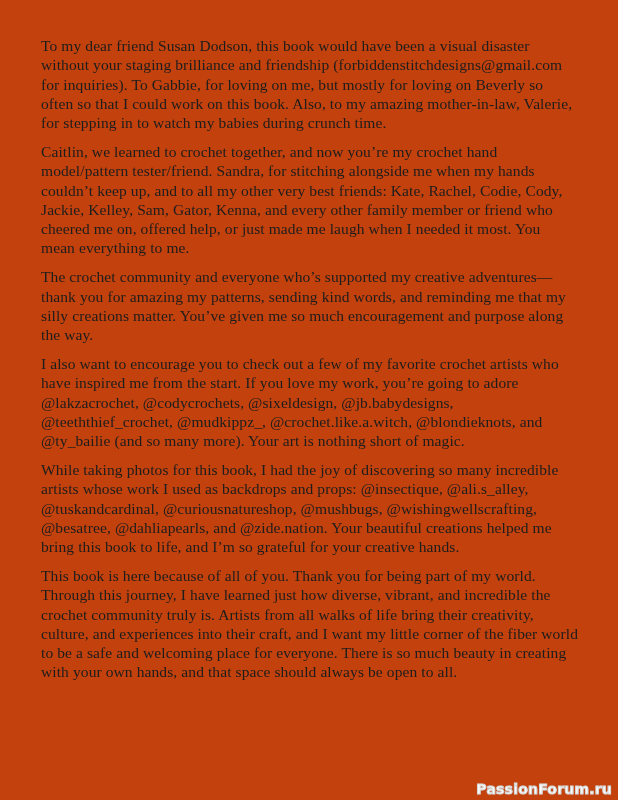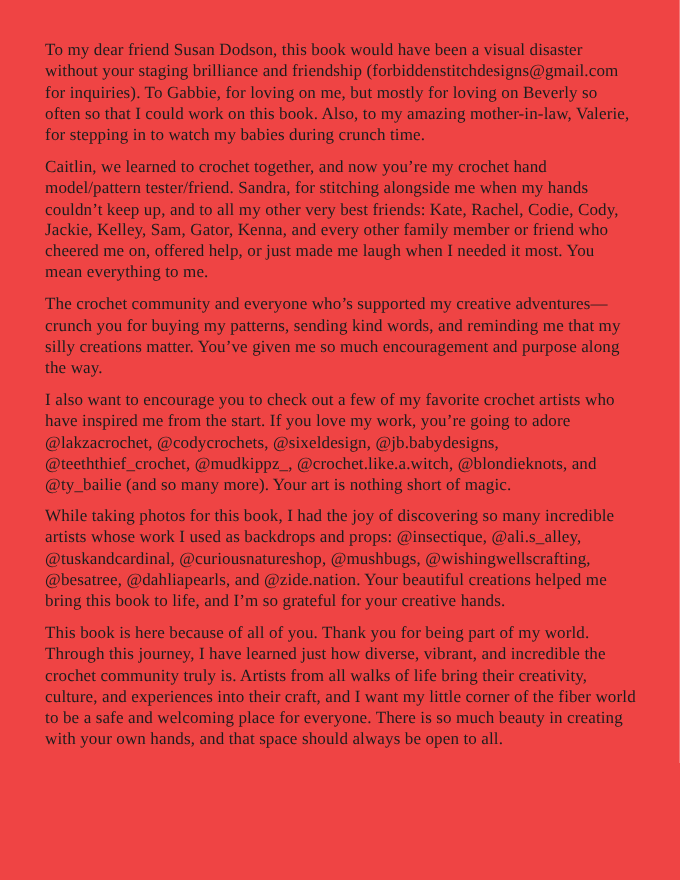--- a/index.html
+++ b/index.html
@@ -10,21 +10,21 @@
     width: 618px;
     height: 800px;
     background: #ffffff;
     position: relative;
     overflow: hidden;
     font-family: "Liberation Serif", "DejaVu Serif", serif;
   }
   .page {
     position: absolute;
     inset: 0;
-    background: #ef4444;
+    background: #c2410c;
   }
   .content {
     position: absolute;
     left: 41px;
     top: 36px;
     width: 537px;
     color: #1d1d1d;
     font-size: 15.5px;
     line-height: 19.3px;
     letter-spacing: 0.1px;
@@ -46,18 +46,19 @@
     text-shadow: 0 0 1px #e2e2e2;
   }
 </style>
 </head>
 <body>
 
 <div class="page">
   <main class="content">
     <p>To my dear friend Susan Dodson, this book would have been a visual disaster without your staging brilliance and friendship (forbiddenstitchdesigns@gmail.com for inquiries). To Gabbie, for loving on me, but mostly for loving on Beverly so often so that I could work on this book. Also, to my amazing mother-in-law, Valerie, for stepping in to watch my babies during crunch time.</p>
     <p>Caitlin, we learned to crochet together, and now you’re my crochet hand model/pattern tester/friend. Sandra, for stitching alongside me when my hands couldn’t keep up, and to all my other very best friends: Kate, Rachel, Codie, Cody, Jackie, Kelley, Sam, Gator, Kenna, and every other family member or friend who cheered me on, offered help, or just made me laugh when I needed it most. You mean everything to me.</p>
-    <p>The crochet community and everyone who’s supported my creative adventures—crunch you for buying my patterns, sending kind words, and reminding me that my silly creations matter. You’ve given me so much encouragement and purpose along the way.</p>
+    <p>The crochet community and everyone who’s supported my creative adventures—thank you for amazing my patterns, sending kind words, and reminding me that my silly creations matter. You’ve given me so much encouragement and purpose along the way.</p>
     <p>I also want to encourage you to check out a few of my favorite crochet artists who have inspired me from the start. If you love my work, you’re going to adore @lakzacrochet, @codycrochets, @sixeldesign, @jb.babydesigns, @teeththief_crochet, @mudkippz_, @crochet.like.a.witch, @blondieknots, and @ty_bailie (and so many more). Your art is nothing short of magic.</p>
     <p>While taking photos for this book, I had the joy of discovering so many incredible artists whose work I used as backdrops and props: @insectique, @ali.s_alley, @tuskandcardinal, @curiousnatureshop, @mushbugs, @wishingwellscrafting, @besatree, @dahliapearls, and @zide.nation. Your beautiful creations helped me bring this book to life, and I’m so grateful for your creative hands.</p>
     <p>This book is here because of all of you. Thank you for being part of my world. Through this journey, I have learned just how diverse, vibrant, and incredible the crochet community truly is. Artists from all walks of life bring their creativity, culture, and experiences into their craft, and I want my little corner of the fiber world to be a safe and welcoming place for everyone. There is so much beauty in creating with your own hands, and that space should always be open to all.</p>
   </main>
+  <div class="watermark">PassionForum.ru</div>
 </div>
 
 </body></html>

